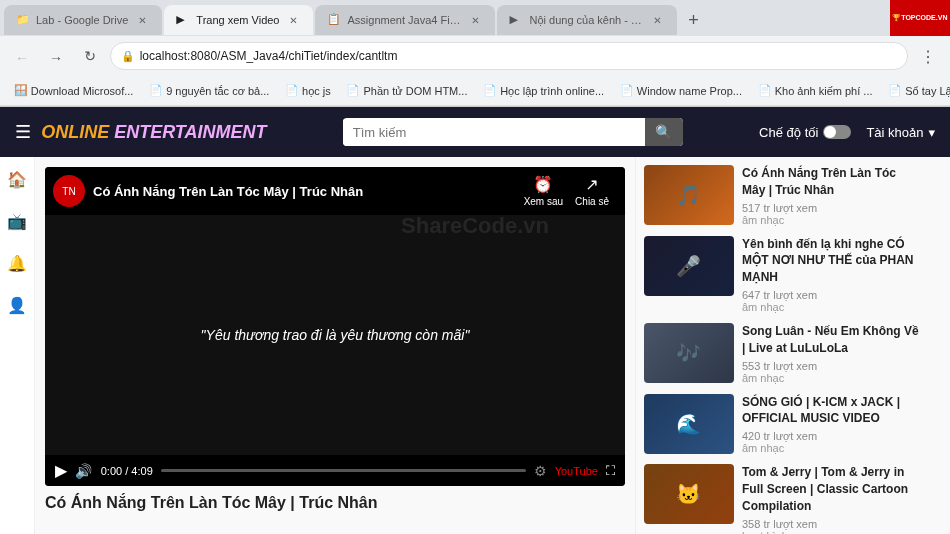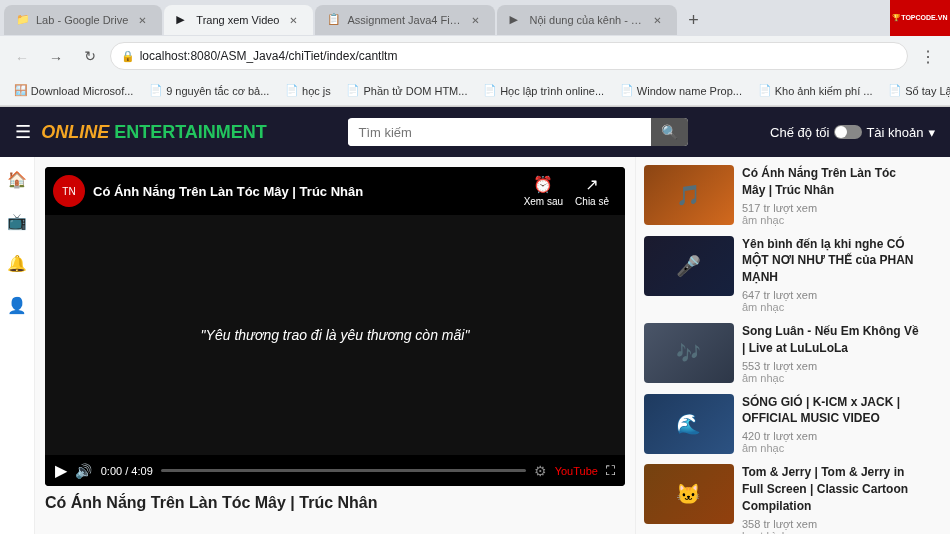--- a/index.html
+++ b/index.html
@@ -180,22 +180,23 @@
     }
     .app-logo {
       font-size: 18px;
       font-weight: bold;
     }
     .app-logo .online {
       color: #f5a623;
       font-style: italic;
     }
     .app-logo .entertainment {
-      color: #22c55e;
+      color: #f0abfc;
       font-weight: 900;
+      font-style: italic;
     }
     .header-search {
       flex: 1;
       display: flex;
       justify-content: center;
     }
     .search-box {
       display: flex;
       align-items: center;
       background: #fff;
@@ -215,21 +216,21 @@
       background: #555;
       border: none;
       padding: 6px 10px;
       cursor: pointer;
       color: #fff;
       font-size: 14px;
     }
     .header-right {
       display: flex;
       align-items: flex-end;
-      gap: 4px;
+      gap: 15px;
       color: #fff;
       font-size: 13px;
     }
     .header-right .mode-switch {
       display: flex;
       align-items: center;
       gap: 5px;
       cursor: pointer;
     }
     .header-right .account {
@@ -525,20 +526,21 @@
       </div>
       <div class="bookmark-item">
         <span>📄</span>
         <span>Sổ tay Lập trình DO...</span>
       </div>
     </div>
   </div>
 
   <div style="position:relative;">
 
+    <div class="sharecode-watermark">ShareCode.vn</div>
 
     <div class="app-header">
       <span class="hamburger-icon">☰</span>
       <div class="app-logo">
         <span class="online">ONLINE</span>
         <span class="entertainment">ENTERTAINMENT</span>
       </div>
       <div class="header-search">
         <div class="search-box">
           <input class="search-input" type="text" placeholder="Tìm kiếm" style="">

